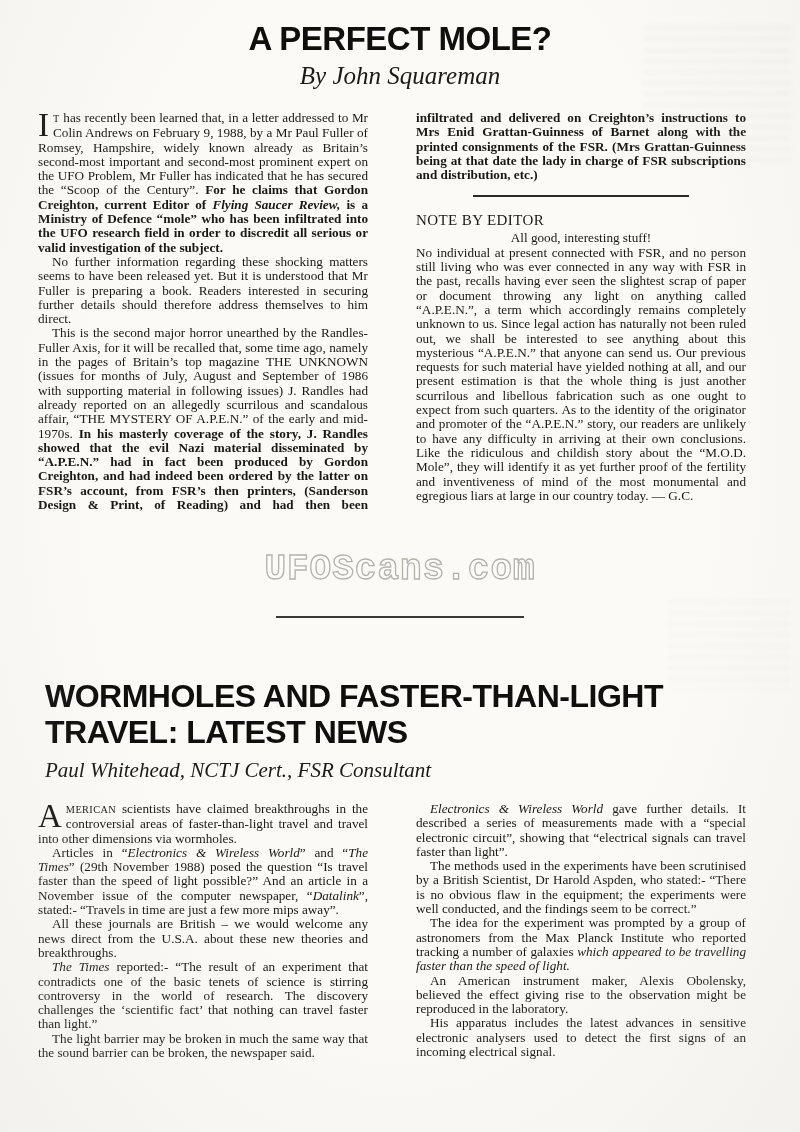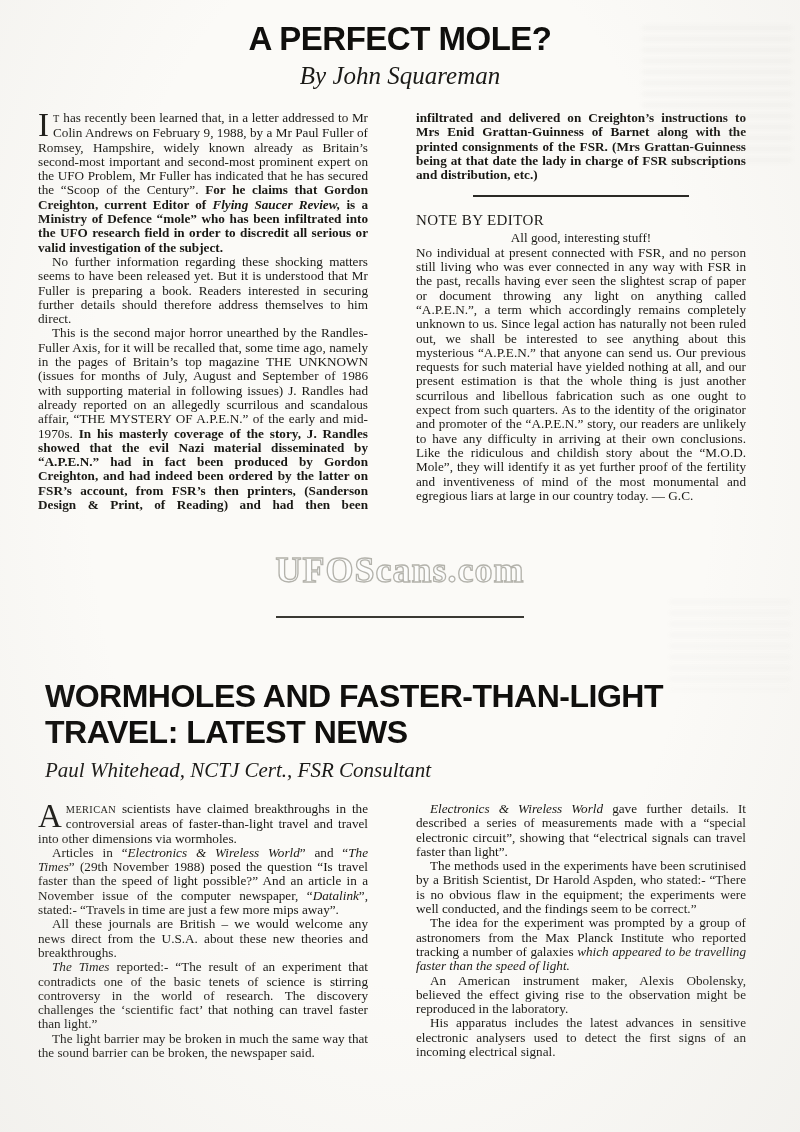--- a/index.html
+++ b/index.html
@@ -47,21 +47,21 @@
 
   .note-rule{width:216px;border:none;border-top:2px solid #2a2925;margin:13px auto 15px auto;}
   .note-heading{
     font-family:"Liberation Serif",serif;font-size:15px;font-weight:400;
     letter-spacing:0.4px;margin:0 0 2px 0;
   }
   .note-opening{text-align:center;text-align-last:center;}
 
   .watermark{
     position:absolute;top:549px;left:0;width:100%;text-align:center;
-    font-family:Liberation Serif, serif;font-weight:700;font-size:36px;letter-spacing:1px;
+    font-family:Liberation Mono, monospace;font-weight:700;font-size:36px;letter-spacing:1px;
     color:rgba(252,252,250,0.85);
     -webkit-text-stroke:1.3px #b3b2ab;
     text-shadow:0 1px 0 rgba(255,255,255,0.6);
     pointer-events:none;
   }
 
   .article-divider{width:248px;border:none;border-top:2px solid #3a3934;margin:0 auto;}
 
   .a2{box-sizing:border-box;padding-top:60px;}
   .a2-title{

